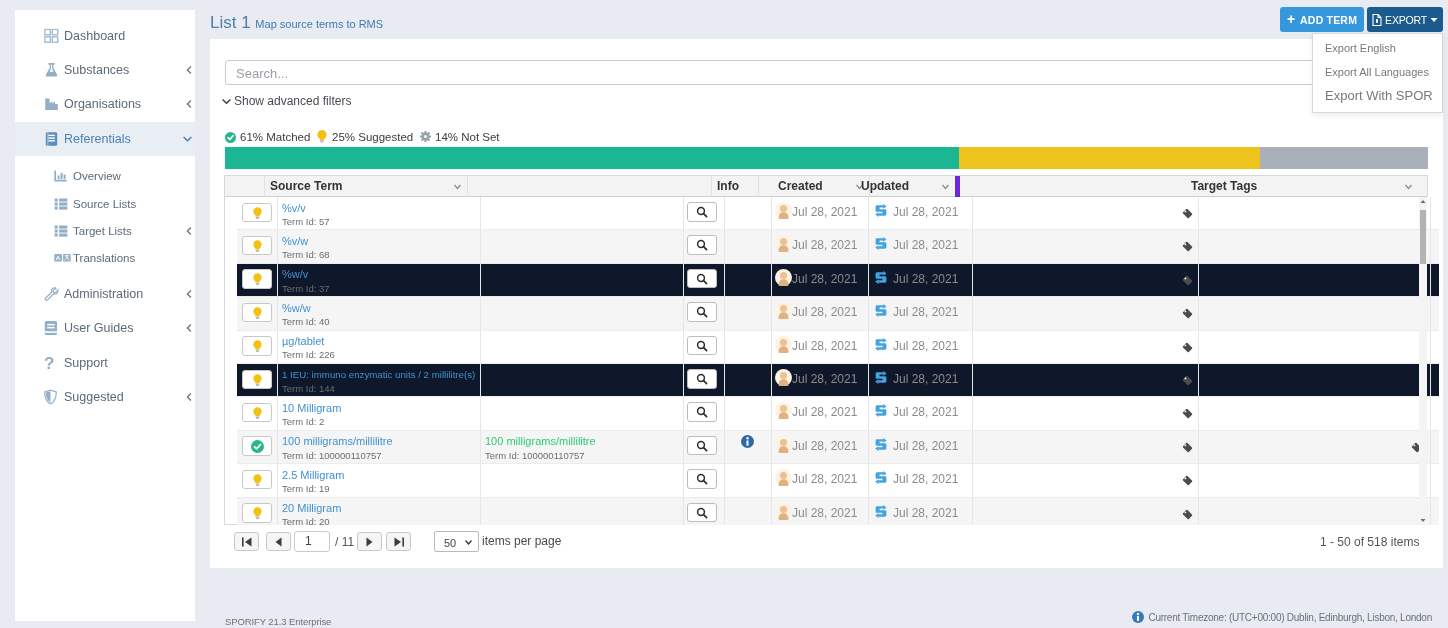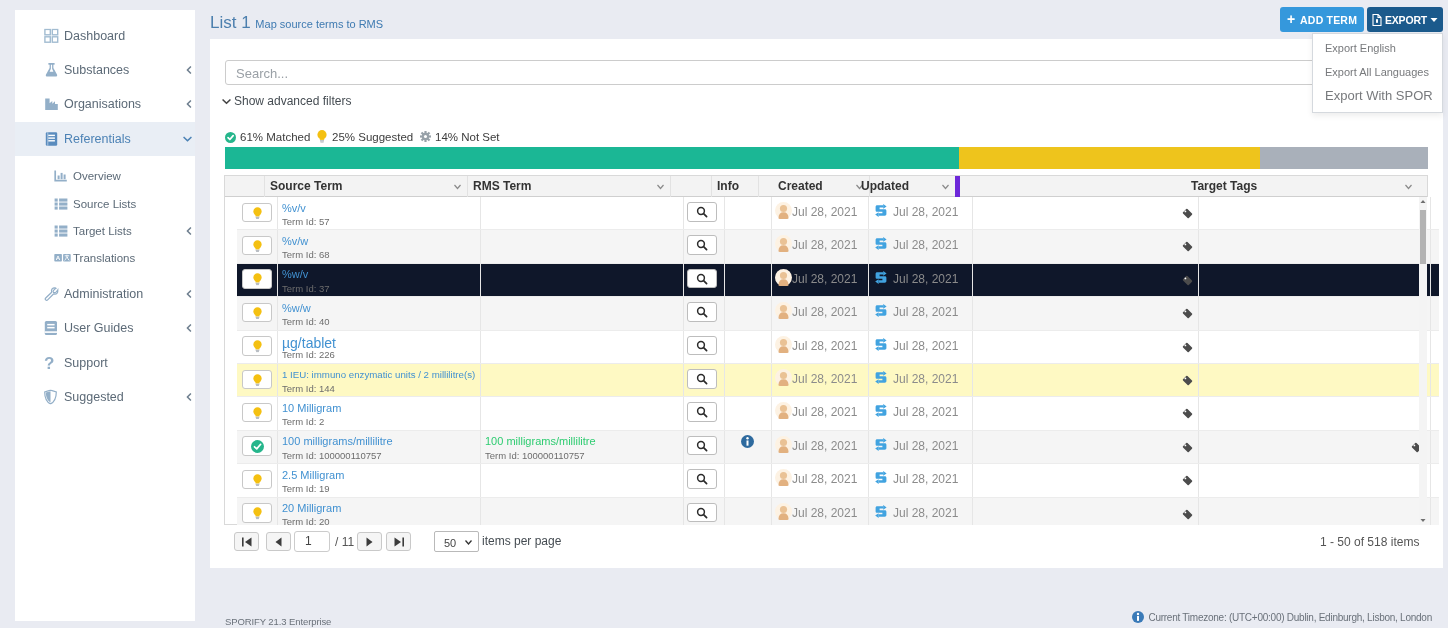--- a/index.html
+++ b/index.html
@@ -112,21 +112,21 @@
 <div class="abs" style="left:1280px;top:7px;width:84px;height:25px;background:#3598dc;border-radius:3px;color:#fff;display:flex;align-items:center;justify-content:center;">
     <span style="font-size:14px;font-weight:bold;margin-right:5px;margin-top:-1px;">+</span>
     <span style="font-size:10.5px;font-weight:bold;letter-spacing:0.2px;">ADD TERM</span>
   </div>
 <div class="abs" style="left:1367px;top:7px;width:76px;height:25px;background:#1b5a8c;border-radius:3px;color:#fff;display:flex;align-items:center;justify-content:center;gap:3px;">
     <svg width="10" height="12" viewBox="0 0 10 12">
       <path d="M1 0.5h5l3 3V11.5H1z" fill="none" stroke="#fff" stroke-width="1.1"></path>
       <path d="M6 0.5v3h3" fill="none" stroke="#fff" stroke-width="1.1"></path>
       <rect x="4" y="5.2" width="2" height="3.6" fill="#fff"></rect>
     </svg>
-    <span style="font-size:10.5px;font-weight:bold;letter-spacing:-0.2px;">EXPORT</span>
+    <span style="font-size:10.5px;font-weight:normal;letter-spacing:-0.2px;">EXPORT</span>
     <svg width="8" height="6" viewBox="0 0 8 6">
       <path d="M0.5 1 L4 5 L7.5 1 Z" fill="#fff"></path>
     </svg>
   </div>
 <div class="abs" style="left:210px;top:39px;width:1233px;height:529px;background:#fff;">
 <div class="abs" style="left:15px;top:21px;width:1203px;height:25px;border:1px solid #ccc;border-radius:3px;background:#fff;">
       <span style="position:absolute;left:10px;top:5px;font-size:13px;color:#9aa0a6;">Search...</span>
     </div>
 <div class="abs" style="left:12px;top:58px;line-height:0;"><svg width="9" height="9" viewBox="0 0 9 9">
         <path d="M1.08 2.97 L4.5 6.3 L7.92 2.97" fill="none" stroke="#444" stroke-width="1.6" stroke-linecap="round" stroke-linejoin="round"></path>
@@ -164,26 +164,20 @@
 <div class="abs" style="left:14px;top:136px;width:1204px;height:350px;border:1px solid #d9d9d9;">
 <div class="abs" style="left:0;top:0;width:1202px;height:21px;border-bottom:1px solid #cfcfcf;background:#f3f3f3;">
 <div class="abs" style="left:0px;top:0;width:40px;height:21px;border-right:1px solid #e2e2e2;">
 </div>
 <div class="abs" style="left:40px;top:0;width:203px;height:21px;border-right:1px solid #e2e2e2;">
 <span style="position:absolute;left:5px;top:3px;font-size:12px;font-weight:bold;color:#333;">Source Term</span>
 <span style="position:absolute;right:5px;top:6px;line-height:0;"><svg width="9" height="9" viewBox="0 0 9 9">
               <path d="M1.5 3 L4.5 6.5 L7.5 3" fill="none" stroke="#8a8a8a" stroke-width="1.2"></path>
             </svg></span>
 </div>
-<div class="abs" style="left:243px;top:0;width:203px;height:21px;border-right:1px solid #e2e2e2;">
-<span style="position:absolute;left:5px;top:3px;font-size:12px;font-weight:bold;color:#333;">RMS Term</span>
-<span style="position:absolute;right:5px;top:6px;line-height:0;"><svg width="9" height="9" viewBox="0 0 9 9">
-              <path d="M1.5 3 L4.5 6.5 L7.5 3" fill="none" stroke="#8a8a8a" stroke-width="1.2"></path>
-            </svg></span>
-</div>
 <div class="abs" style="left:446px;top:0;width:41px;height:21px;border-right:1px solid #e2e2e2;">
 </div>
 <div class="abs" style="left:487px;top:0;width:47px;height:21px;border-right:1px solid #e2e2e2;">
 <span style="position:absolute;left:5px;top:3px;font-size:12px;font-weight:bold;color:#333;">Info</span>
 </div>
 <div class="abs" style="left:534px;top:0;width:97px;height:21px;border-right:1px solid #e2e2e2;margin-left:14px;">
 <span style="position:absolute;left:5px;top:3px;font-size:12px;font-weight:bold;color:#333;">Created</span>
 <span style="position:absolute;right:5px;top:6px;line-height:0;"><svg width="9" height="9" viewBox="0 0 9 9">
               <path d="M1.5 3 L4.5 6.5 L7.5 3" fill="none" stroke="#8a8a8a" stroke-width="1.2"></path>
             </svg></span>
@@ -367,21 +361,21 @@
 <div class="abs" style="left:631px;top:0;bottom:0;width:1px;background:#e6e6e6;"></div>
 <div class="abs" style="left:735px;top:0;bottom:0;width:1px;background:#e6e6e6;"></div>
 <div class="abs" style="left:961px;top:0;bottom:0;width:1px;background:#e6e6e6;"></div>
 <div class="abs" style="left:1193px;top:0;bottom:0;width:1px;background:#e6e6e6;"></div>
 <div class="abs" style="left:5px;top:5.5px;width:30px;height:19.5px;background:#fff;border:1px solid #c8c8c8;border-radius:3px;text-align:center;line-height:0;padding-top:3px;"><svg width="9" height="12.5" viewBox="0 0 9 12.5">
               <circle cx="4.5" cy="4.5" r="4.140000000000001" fill="#f4c011"></circle>
               <path d="M2.5200000000000005 7.75 h3.96 v1.7500000000000002 h-3.96z" fill="#f4c011"></path>
               <rect x="2.6999999999999997" y="9.75" width="3.6" height="1.25" fill="#b9bec4"></rect>
               <rect x="3.06" y="11.0" width="2.88" height="1.125" fill="#b9bec4"></rect>
             </svg></div>
-<div class="abs" style="left:45px;top:4.5px;font-size:14px;color:#4191d1;white-space:nowrap;">µg/tablet</div>
+<div class="abs" style="left:45px;top:4.5px;font-size:11px;color:#4191d1;white-space:nowrap;">µg/tablet</div>
 <div class="abs" style="left:45px;top:18.8px;font-size:9.5px;color:#6d6d6d;">Term Id: 226</div>
 <div class="abs" style="left:450px;top:5px;width:30px;height:19.5px;background:#fff;border:1px solid #bdbdbd;border-radius:3px;text-align:center;line-height:0;padding-top:3px;"><svg width="12" height="12" viewBox="0 0 12 12">
               <circle cx="5" cy="5" r="3.4" fill="none" stroke="#2b2b2b" stroke-width="1.5"></circle>
               <line x1="7.6" y1="7.6" x2="10.6" y2="10.6" stroke="#2b2b2b" stroke-width="1.7" stroke-linecap="round"></line>
             </svg></div>
 <div class="abs" style="left:538px;top:5px;line-height:0;"><svg width="17" height="17" viewBox="0 0 17 17">
               <circle cx="8.5" cy="8.5" r="8.5" fill="#fdf2e3"></circle>
               <circle cx="8.5" cy="6.46" r="3.57" fill="#eac295"></circle>
               <path d="M3.4000000000000004 16.15 Q3.74 10.2 8.5 10.2 Q13.26 10.2 13.600000000000001 16.15 A 8.5 8.5 0 0 1 3.4000000000000004 16.15" fill="#e2b180"></path>
             </svg></div>
@@ -390,21 +384,21 @@
               <path d="M3.2 1.2 H9.2 V3.6 H5.6 V5.2 H10.8 C11.9 5.2 12.4 5.9 12.4 6.8 V10 C12.4 11 11.8 11.7 10.7 11.7 H4.6 V9.3 H8.4 V7.8 H3.2 C2.1 7.8 1.6 7.1 1.6 6.2 V2.9 C1.6 1.9 2.2 1.2 3.2 1.2 Z" fill="#41a3e0"></path>
               <path d="M9.2 0 L12.6 2.4 L9.2 4.8 Z" fill="#41a3e0"></path>
               <path d="M4.6 8.2 L1.2 10.5 L4.6 12.9 Z" fill="#41a3e0"></path>
             </svg></div>
 <div class="abs" style="left:656px;top:8px;font-size:12px;color:#8b8b8b;white-space:nowrap;">Jul 28, 2021</div>
 <div class="abs" style="left:945px;top:11px;line-height:0;"><svg width="11" height="11" viewBox="0 0 11 11">
               <path d="M1 4.2 L4.2 1 Q4.8 .5 5.5 1 L10 5.6 Q10.6 6.2 10 6.8 L6.8 10 Q6.2 10.6 5.6 10 L1 5.5 Q.5 4.8 1 4.2Z" fill="#4c4c4c" transform="rotate(0 5.5 5.5)"></path>
               <circle cx="3.4" cy="3.4" r="0.9" fill="#fff"></circle>
             </svg></div>
 </div>
-<div class="abs" style="left:0;top:167.0px;width:1202px;height:33.4px;background:#fef9c3;border-bottom:1px solid #ececec;">
+<div class="abs" style="left:0;top:167.0px;width:1202px;height:33.4px;background:#0f172a;border-bottom:1px solid #ececec;">
 <div class="abs" style="left:40px;top:0;bottom:0;width:1px;background:#e6e6e6;"></div>
 <div class="abs" style="left:243px;top:0;bottom:0;width:1px;background:#e6e6e6;"></div>
 <div class="abs" style="left:446px;top:0;bottom:0;width:1px;background:#e6e6e6;"></div>
 <div class="abs" style="left:487px;top:0;bottom:0;width:1px;background:#e6e6e6;"></div>
 <div class="abs" style="left:534px;top:0;bottom:0;width:1px;background:#e6e6e6;"></div>
 <div class="abs" style="left:631px;top:0;bottom:0;width:1px;background:#e6e6e6;"></div>
 <div class="abs" style="left:735px;top:0;bottom:0;width:1px;background:#e6e6e6;"></div>
 <div class="abs" style="left:961px;top:0;bottom:0;width:1px;background:#e6e6e6;"></div>
 <div class="abs" style="left:1193px;top:0;bottom:0;width:1px;background:#e6e6e6;"></div>
 <div class="abs" style="left:5px;top:5.5px;width:30px;height:19.5px;background:#fff;border:1px solid #c8c8c8;border-radius:3px;text-align:center;line-height:0;padding-top:3px;"><svg width="9" height="12.5" viewBox="0 0 9 12.5">

